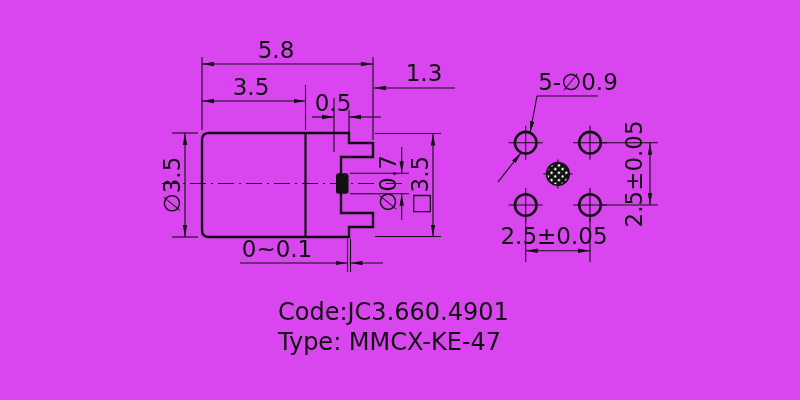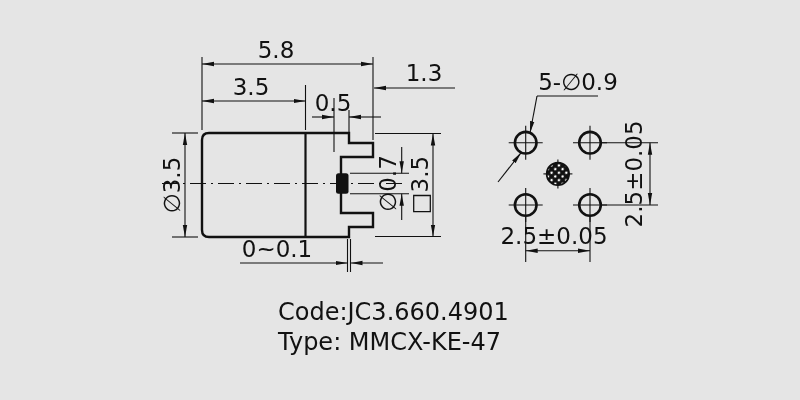--- a/index.html
+++ b/index.html
@@ -1,19 +1,19 @@
 <!DOCTYPE html>
 <html><head>
 <meta charset="utf-8">
 <style>
   html,body{margin:0;padding:0;background:#ffffff;}
   .canvas{
     position:relative;
     width:800px;height:400px;
-    background:#e5e5e5;
+    background:#d946ef;
     font-family:"DejaVu Sans","Liberation Sans",sans-serif;
     overflow:hidden;
   }
   svg{display:block;}
   text{
     font-family:"DejaVu Sans","Liberation Sans",sans-serif;
     fill:#111111;
   }
   .dim-label{font-size:23px;}
   .footer-label{font-size:24px;}

